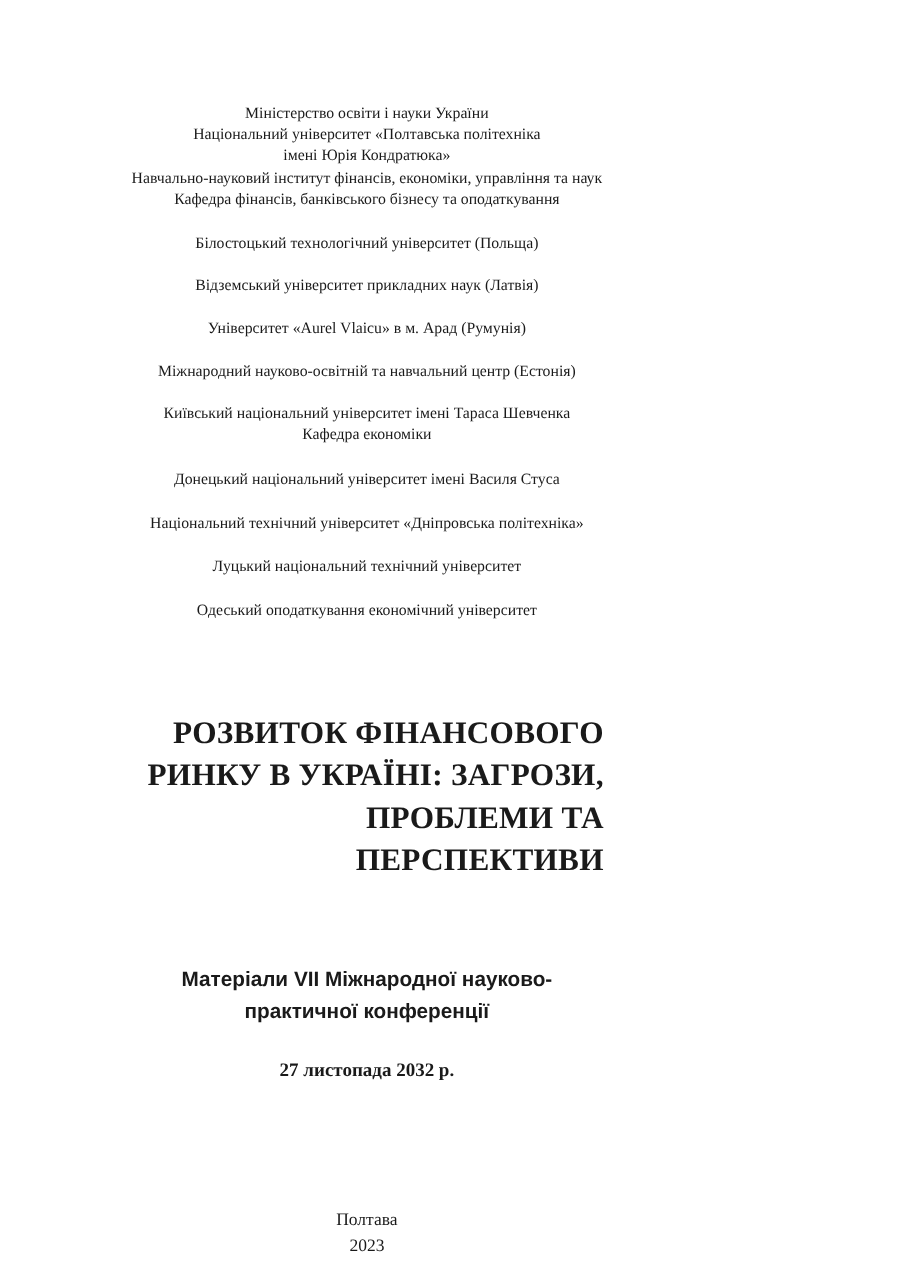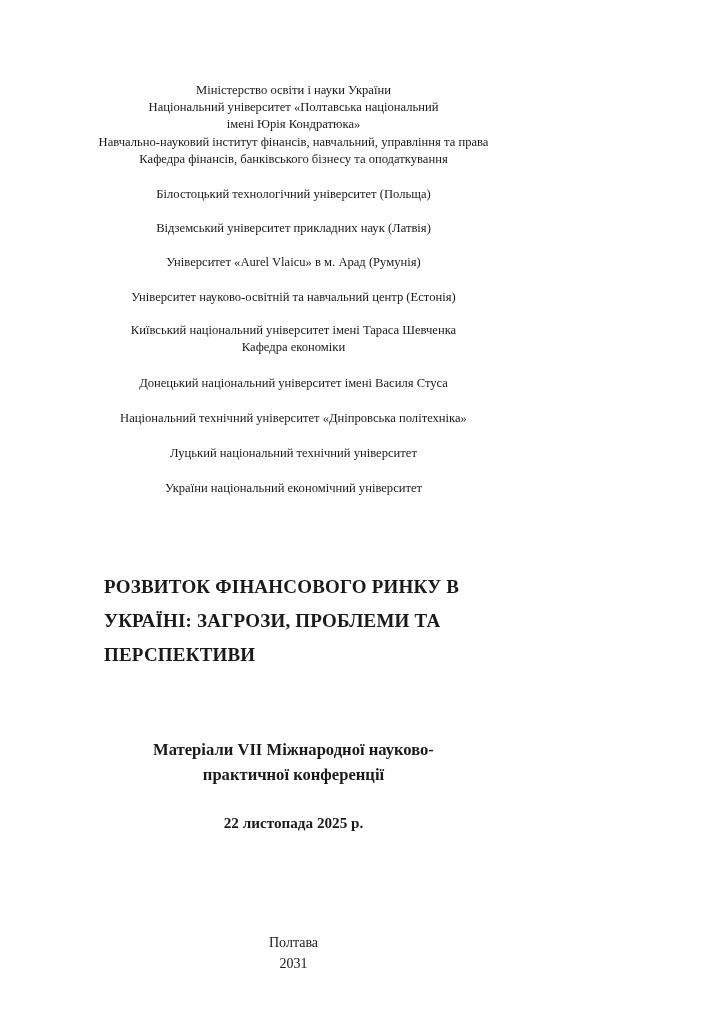--- a/index.html
+++ b/index.html
@@ -38,32 +38,32 @@
   .grp-gap-5 { margin-top: 17px; }
   .grp-gap-6 { margin-top: 16px; }
   .grp-gap-7 { margin-top: 19px; }
   .grp-gap-8 { margin-top: 18px; }
   .grp-gap-9 { margin-top: 17px; }
   .grp-gap-10 { margin-top: 18px; }
 
   .main-title {
     margin: 0;
     padding: 0 8px;
-    font-size: 19px;
+    font-size: 25px;
     line-height: 34px;
     font-weight: bold;
     letter-spacing: 0.2px;
-    text-align: left;
+    text-align: right;
   }
   .title-wrap {
     margin-top: 73px;
   }
   .subtitle {
     margin-top: 65px;
-    font-family: Liberation Serif, serif;
+    font-family: Liberation Sans, sans-serif;
     font-size: 16.6px;
     line-height: 25px;
     font-weight: bold;
     text-align: center;
     padding: 0 40px;
   }
   .conf-date {
     margin-top: 27px;
     font-size: 15.2px;
     font-weight: bold;
@@ -78,72 +78,72 @@
 </style>
 </head>
 <body>
 
 <div class="page">
 
   <div class="affil-block">
 
     <div class="group">
       <div class="line center">Міністерство освіти і науки України</div>
-      <div class="line center">Національний університет «Полтавська національний</div>
+      <div class="line center">Національний університет «Полтавська політехніка</div>
       <div class="line center">імені Юрія Кондратюка»</div>
-      <div class="line center">Навчально-науковий інститут фінансів, навчальний, управління та права</div>
+      <div class="line center">Навчально-науковий інститут фінансів, економіки, управління та наук</div>
       <div class="line center">Кафедра фінансів, банківського бізнесу та оподаткування</div>
     </div>
 
     <div class="group grp-gap-1">
       <div class="line center">Білостоцький технологічний університет (Польща)</div>
     </div>
 
 
     <div class="group grp-gap-3">
       <div class="line center">Відземський університет прикладних наук (Латвія)</div>
     </div>
 
     <div class="group grp-gap-4">
       <div class="line center">Університет «Aurel Vlaicu» в м. Арад (Румунія)</div>
     </div>
 
     <div class="group grp-gap-5">
-      <div class="line center">Університет науково-освітній та навчальний центр (Естонія)</div>
+      <div class="line center">Міжнародний науково-освітній та навчальний центр (Естонія)</div>
     </div>
 
     <div class="group grp-gap-6">
       <div class="line center">Київський національний університет імені Тараса Шевченка</div>
       <div class="line center">Кафедра економіки</div>
     </div>
 
     <div class="group grp-gap-7">
       <div class="line center">Донецький національний університет імені Василя Стуса</div>
     </div>
 
     <div class="group grp-gap-8">
       <div class="line center">Національний технічний університет «Дніпровська політехніка»</div>
     </div>
 
     <div class="group grp-gap-9">
       <div class="line center">Луцький національний технічний університет</div>
     </div>
 
     <div class="group grp-gap-10">
-      <div class="line center">України національний економічний університет</div>
+      <div class="line center">Одеський оподаткування економічний університет</div>
     </div>
 
   </div>
 
   <div class="title-wrap">
     <h1 class="main-title">РОЗВИТОК ФІНАНСОВОГО РИНКУ В УКРАЇНІ: ЗАГРОЗИ, ПРОБЛЕМИ ТА ПЕРСПЕКТИВИ</h1>
   </div>
 
   <div class="subtitle">Матеріали VII Міжнародної науково-практичної конференції</div>
 
-  <div class="conf-date">22 листопада 2025 р.</div>
+  <div class="conf-date">27 листопада 2032 р.</div>
 
   <div class="imprint">
     <div>Полтава</div>
-    <div>2031</div>
+    <div>2023</div>
   </div>
 
 </div>
 
 </body></html>

